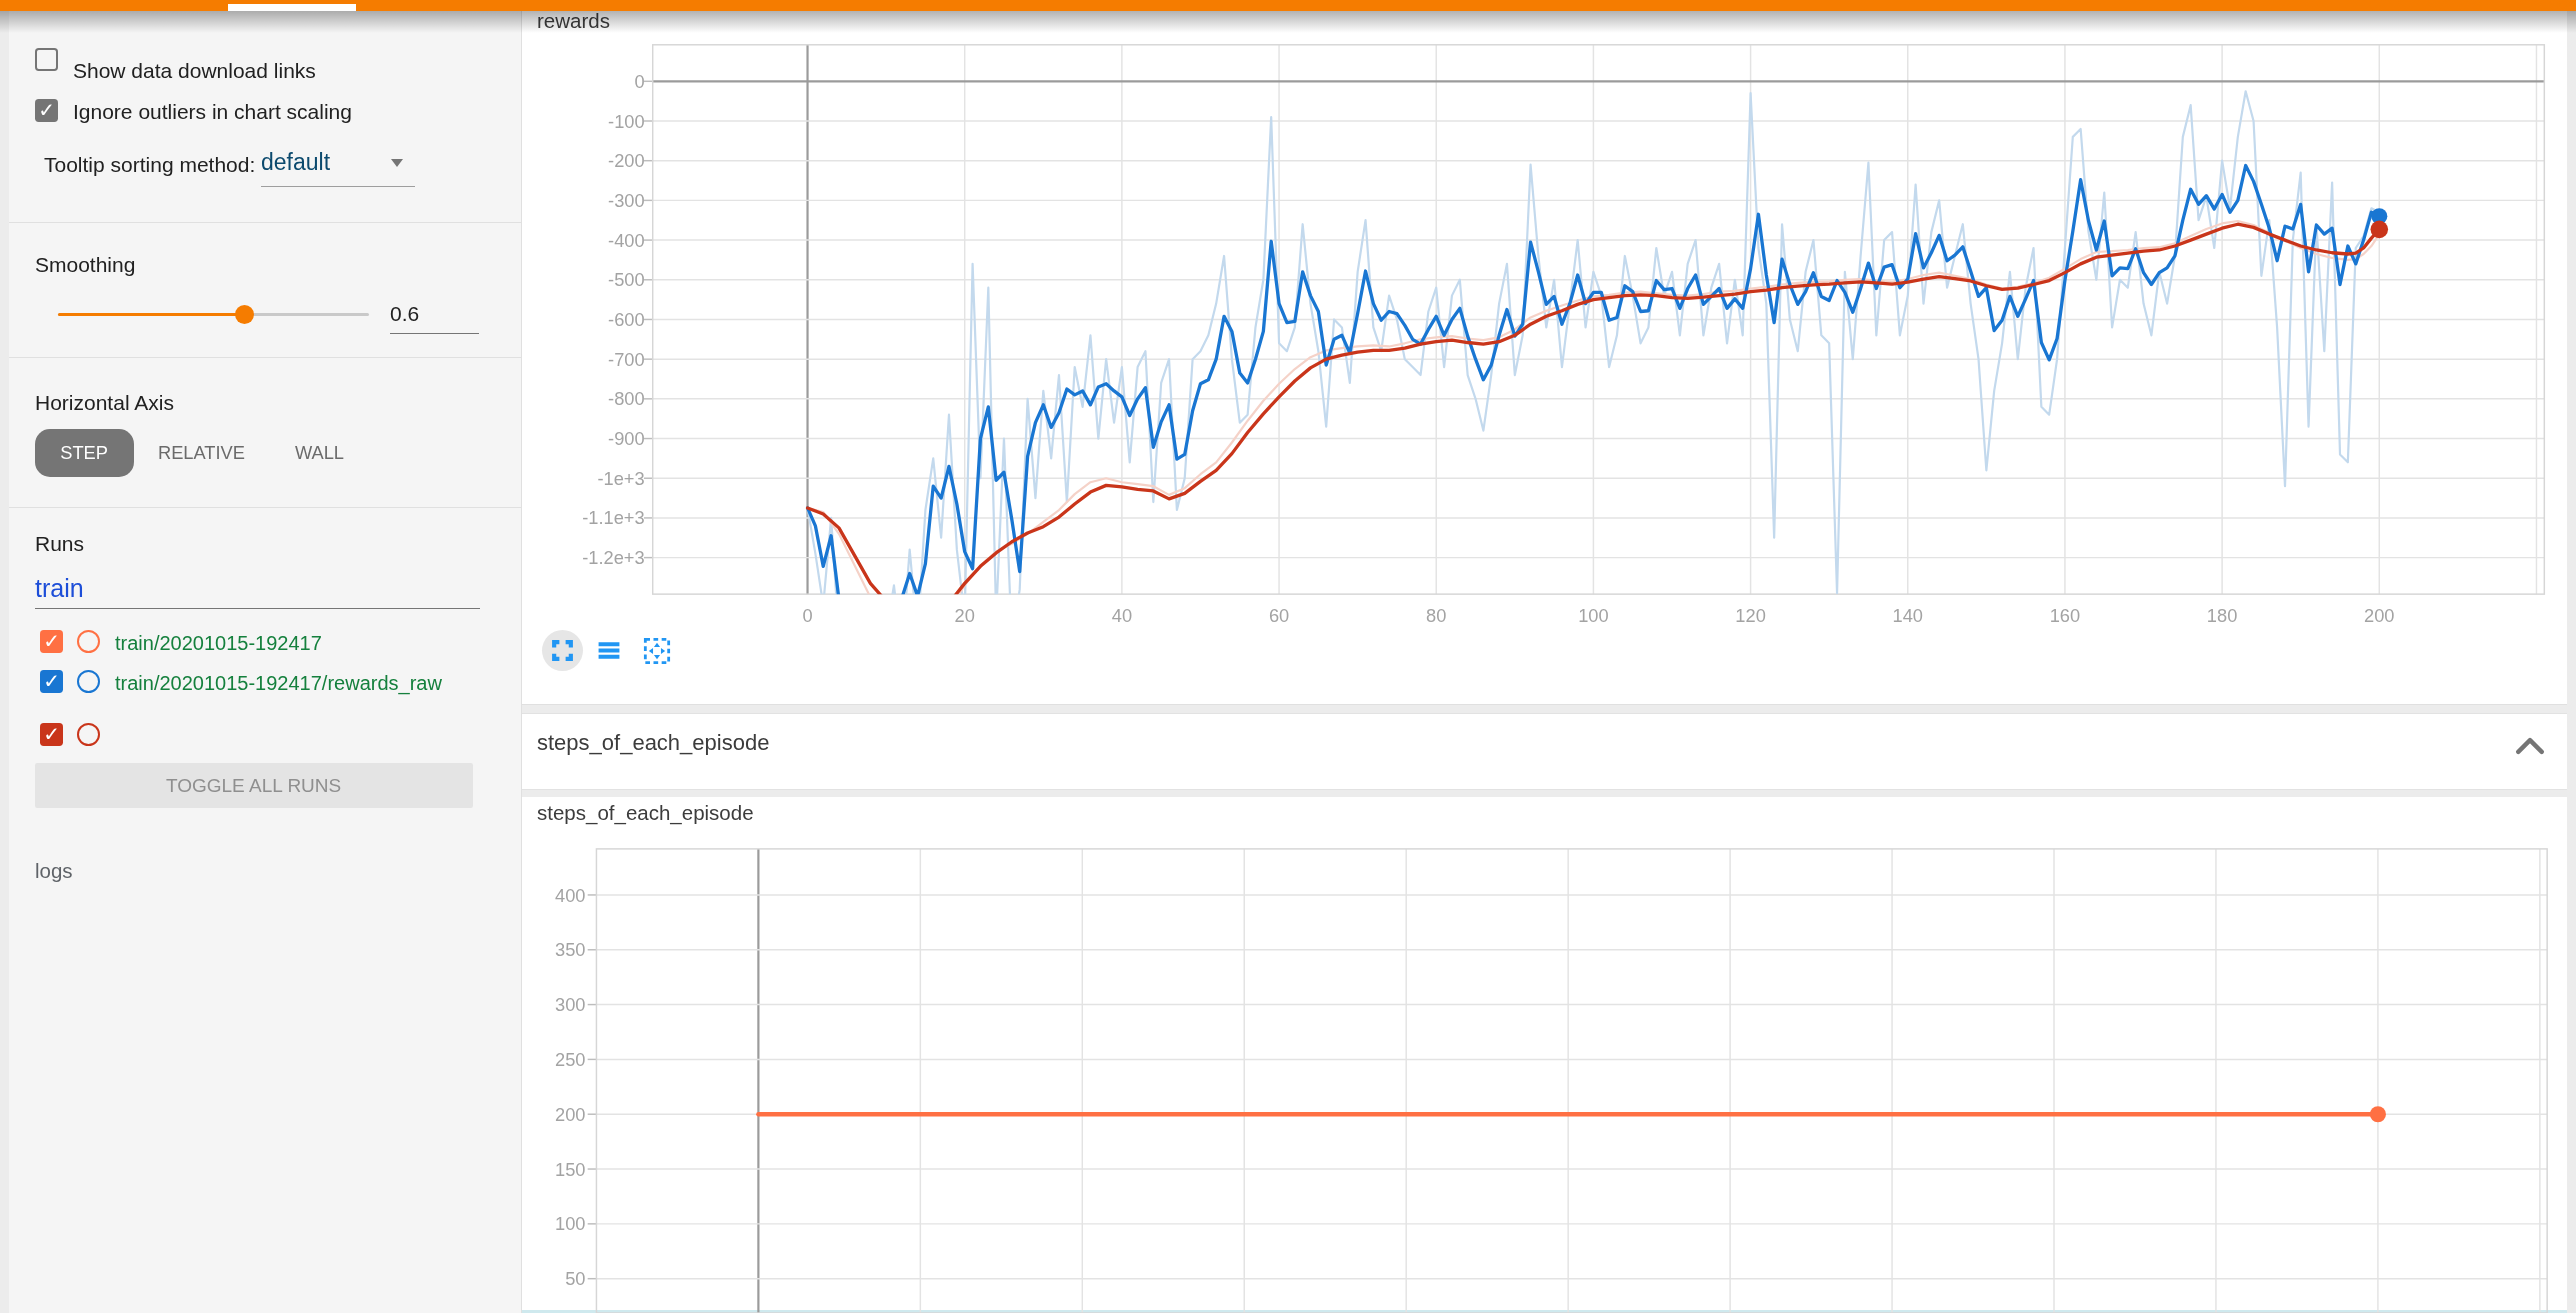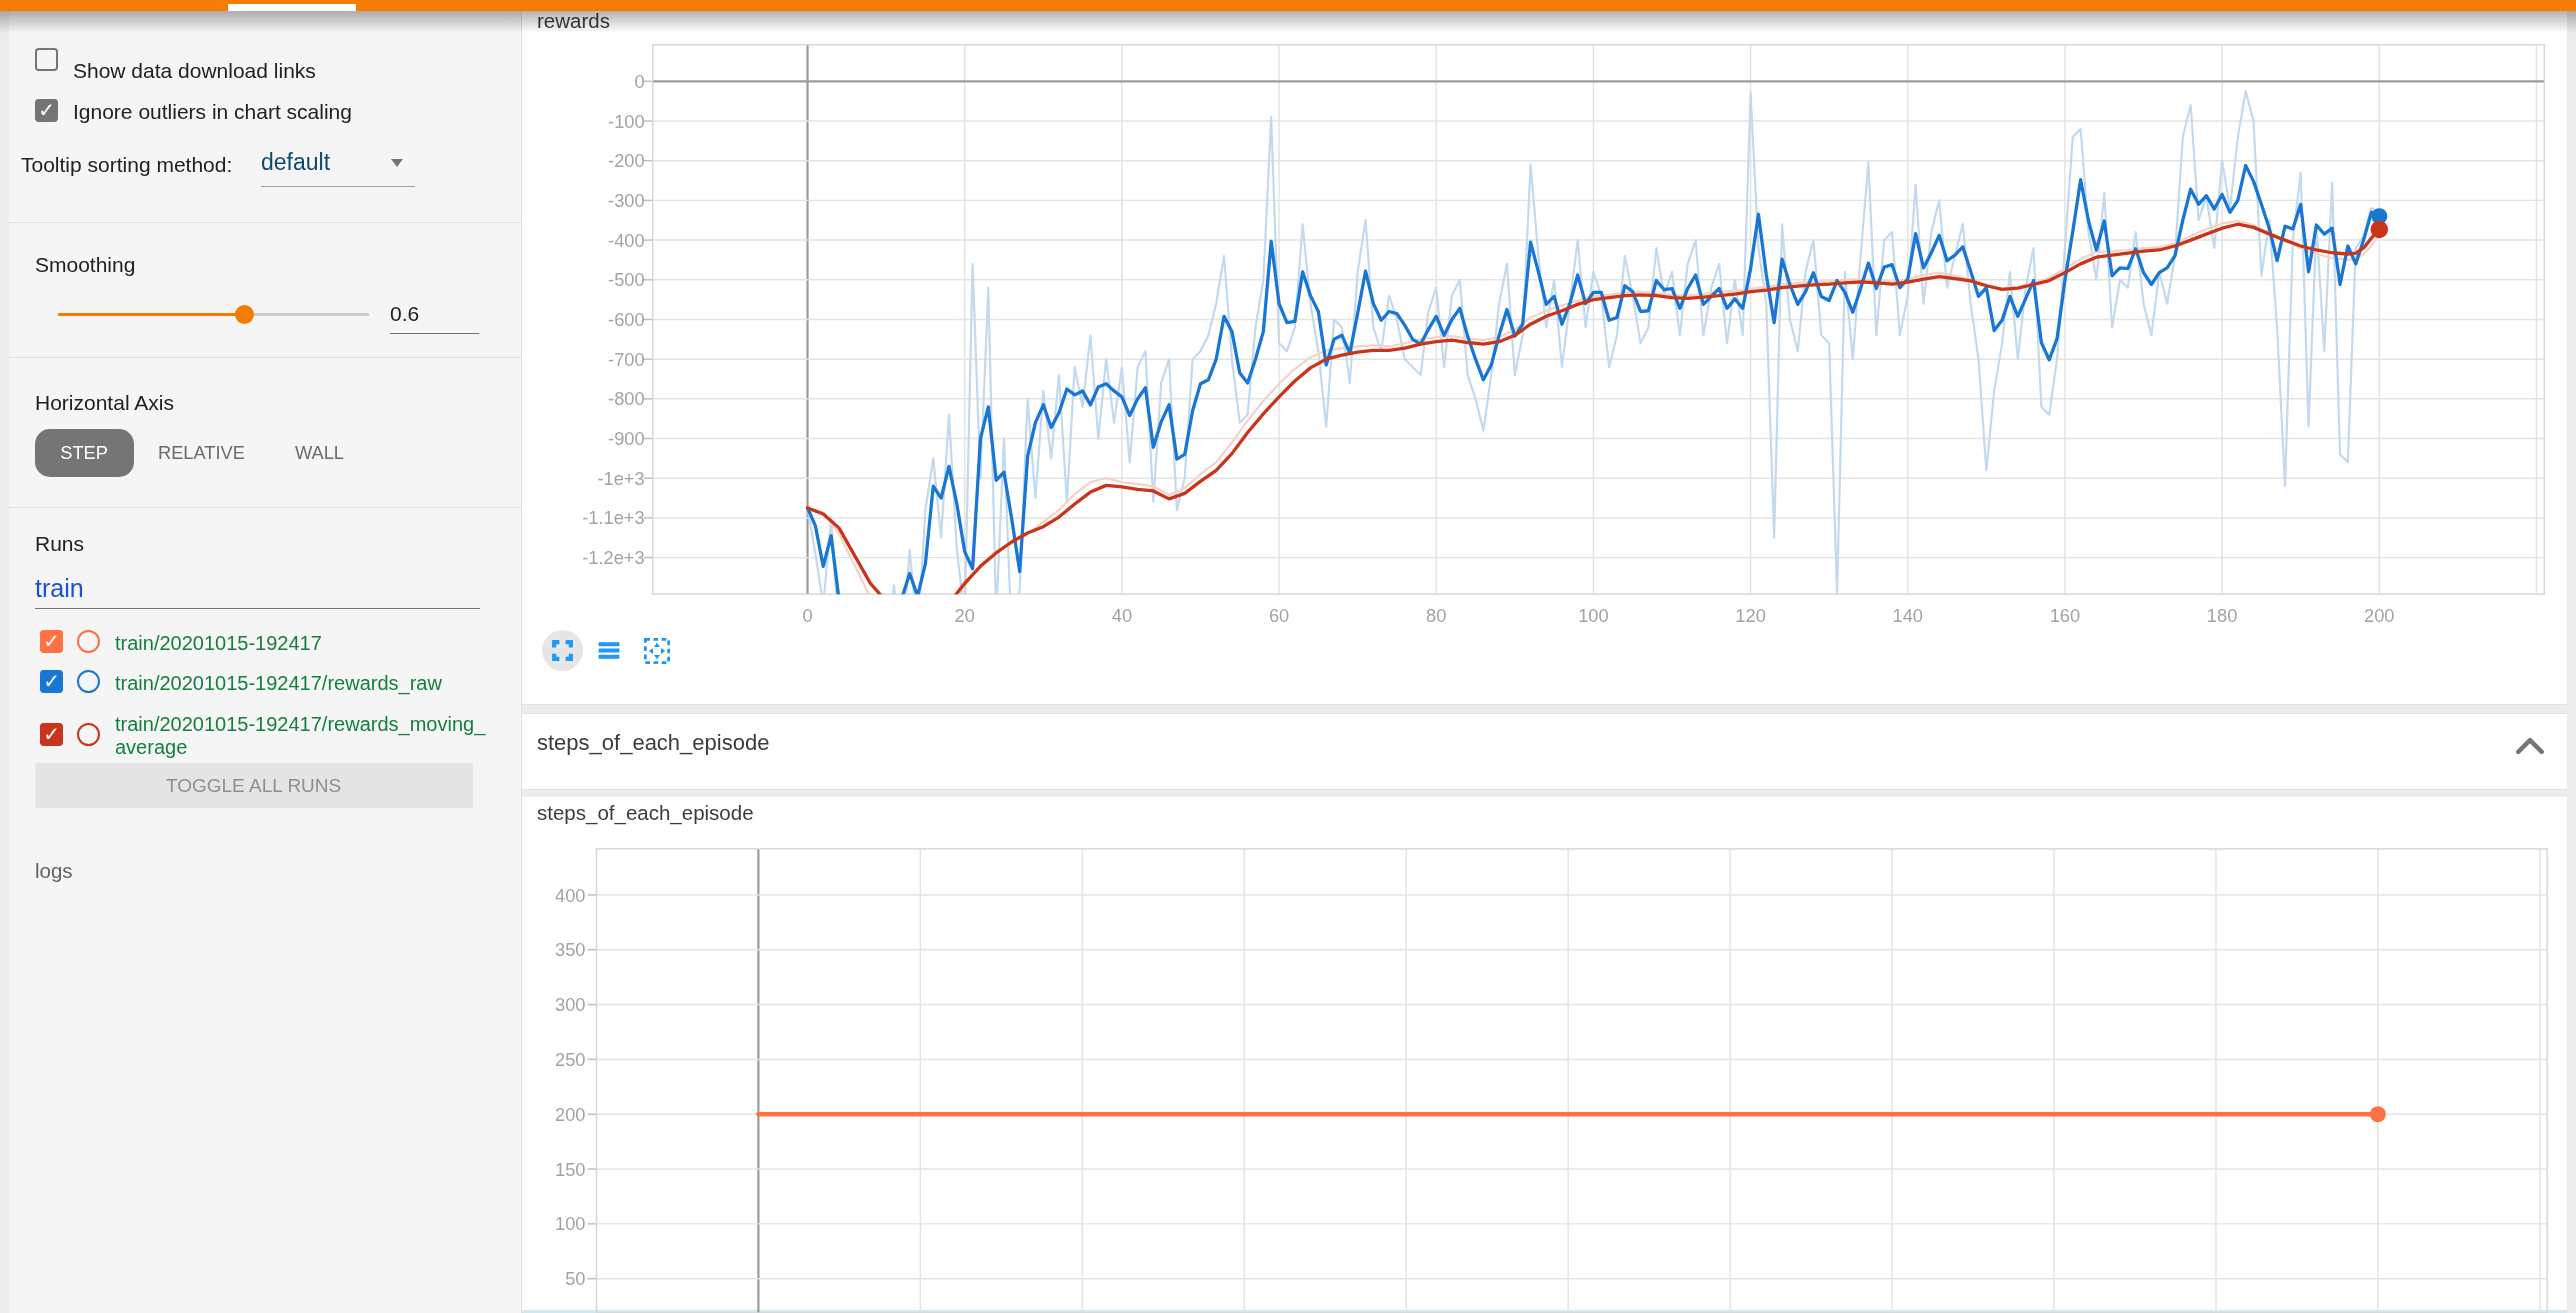--- a/index.html
+++ b/index.html
@@ -46,21 +46,21 @@
 <div class="abs" id="header-shadow"></div>
 
 <div class="abs" id="sidebar">
 
   <div class="abs cb unchecked" style="left:26px;top:37px;"></div>
   <div class="abs side-label" style="left:64px;top:48px;">Show data download links</div>
 
   <div class="abs cb checked" style="left:26px;top:88px;background:#757575;">✓</div>
   <div class="abs side-label" style="left:64px;top:89px;">Ignore outliers in chart scaling</div>
 
-  <div class="abs side-label" style="left:12px;top:142px;">Tooltip sorting method:</div>
+  <div class="abs side-label" style="left:35px;top:142px;">Tooltip sorting method:</div>
   <div class="abs" style="left:252px;top:138px;width:154px;height:37px;border-bottom:1.5px solid #9e9e9e;">
     <span style="font-size:23px;color:#0c4a6e;">default</span>
     <div class="abs dd-caret" style="left:130px;top:10.2px;"></div>
   </div>
 
   <div class="divider" style="top:211px;"></div>
 
   <div class="abs side-label" style="left:26px;top:242px;">Smoothing</div>
   <div class="abs" id="slider-track" style="left:49px;top:302px;width:311px;"></div>
   <div class="abs" id="slider-fill" style="left:49px;top:302px;width:187px;"></div>
@@ -91,21 +91,20 @@
 
   <div class="abs run-row" style="left:0;top:658px;width:512px;height:26px;">
     <div class="abs cb checked run-check" style="left: 31px; top: 0.7px; background: rgb(25, 118, 210);">✓</div>
     <div class="abs runrow-circle" style="left: 68px; top: 0.7px; border: 2.9px solid rgb(25, 118, 210);"></div>
     <div class="abs runlabel" style="left:106px;top:2.9px;width:380px;">train/20201015-192417/rewards_raw</div>
   </div>
 
   <div class="abs run-row" style="left:0;top:700px;width:512px;height:48px;">
     <div class="abs cb checked run-check" style="left: 31px; top: 11.7px; background: rgb(201, 53, 26);">✓</div>
     <div class="abs runrow-circle" style="left: 68px; top: 11.7px; border: 2.9px solid rgb(201, 53, 26);"></div>
-    <div class="abs runlabel" style="left:106px;top:1.5px;width:377px;">train/20201015-192417/rewards_moving_average</div>
   </div>
 
   <div class="abs" id="toggle-all" style="left:25.6px;top:752px;width:438px;height:45px;line-height:45px;">TOGGLE ALL RUNS</div>
 
   <div class="abs side-sub" style="left:26px;top:848px;">logs</div>
 </div>
 
 <div class="card" id="rewards-card" style="left:513px;top:11px;width:2054px;height:693px;border-bottom:1.5px solid #e0e0e0;">
   <div class="abs chart-title" style="left:24px;top:-2.2px;">rewards</div>
 

